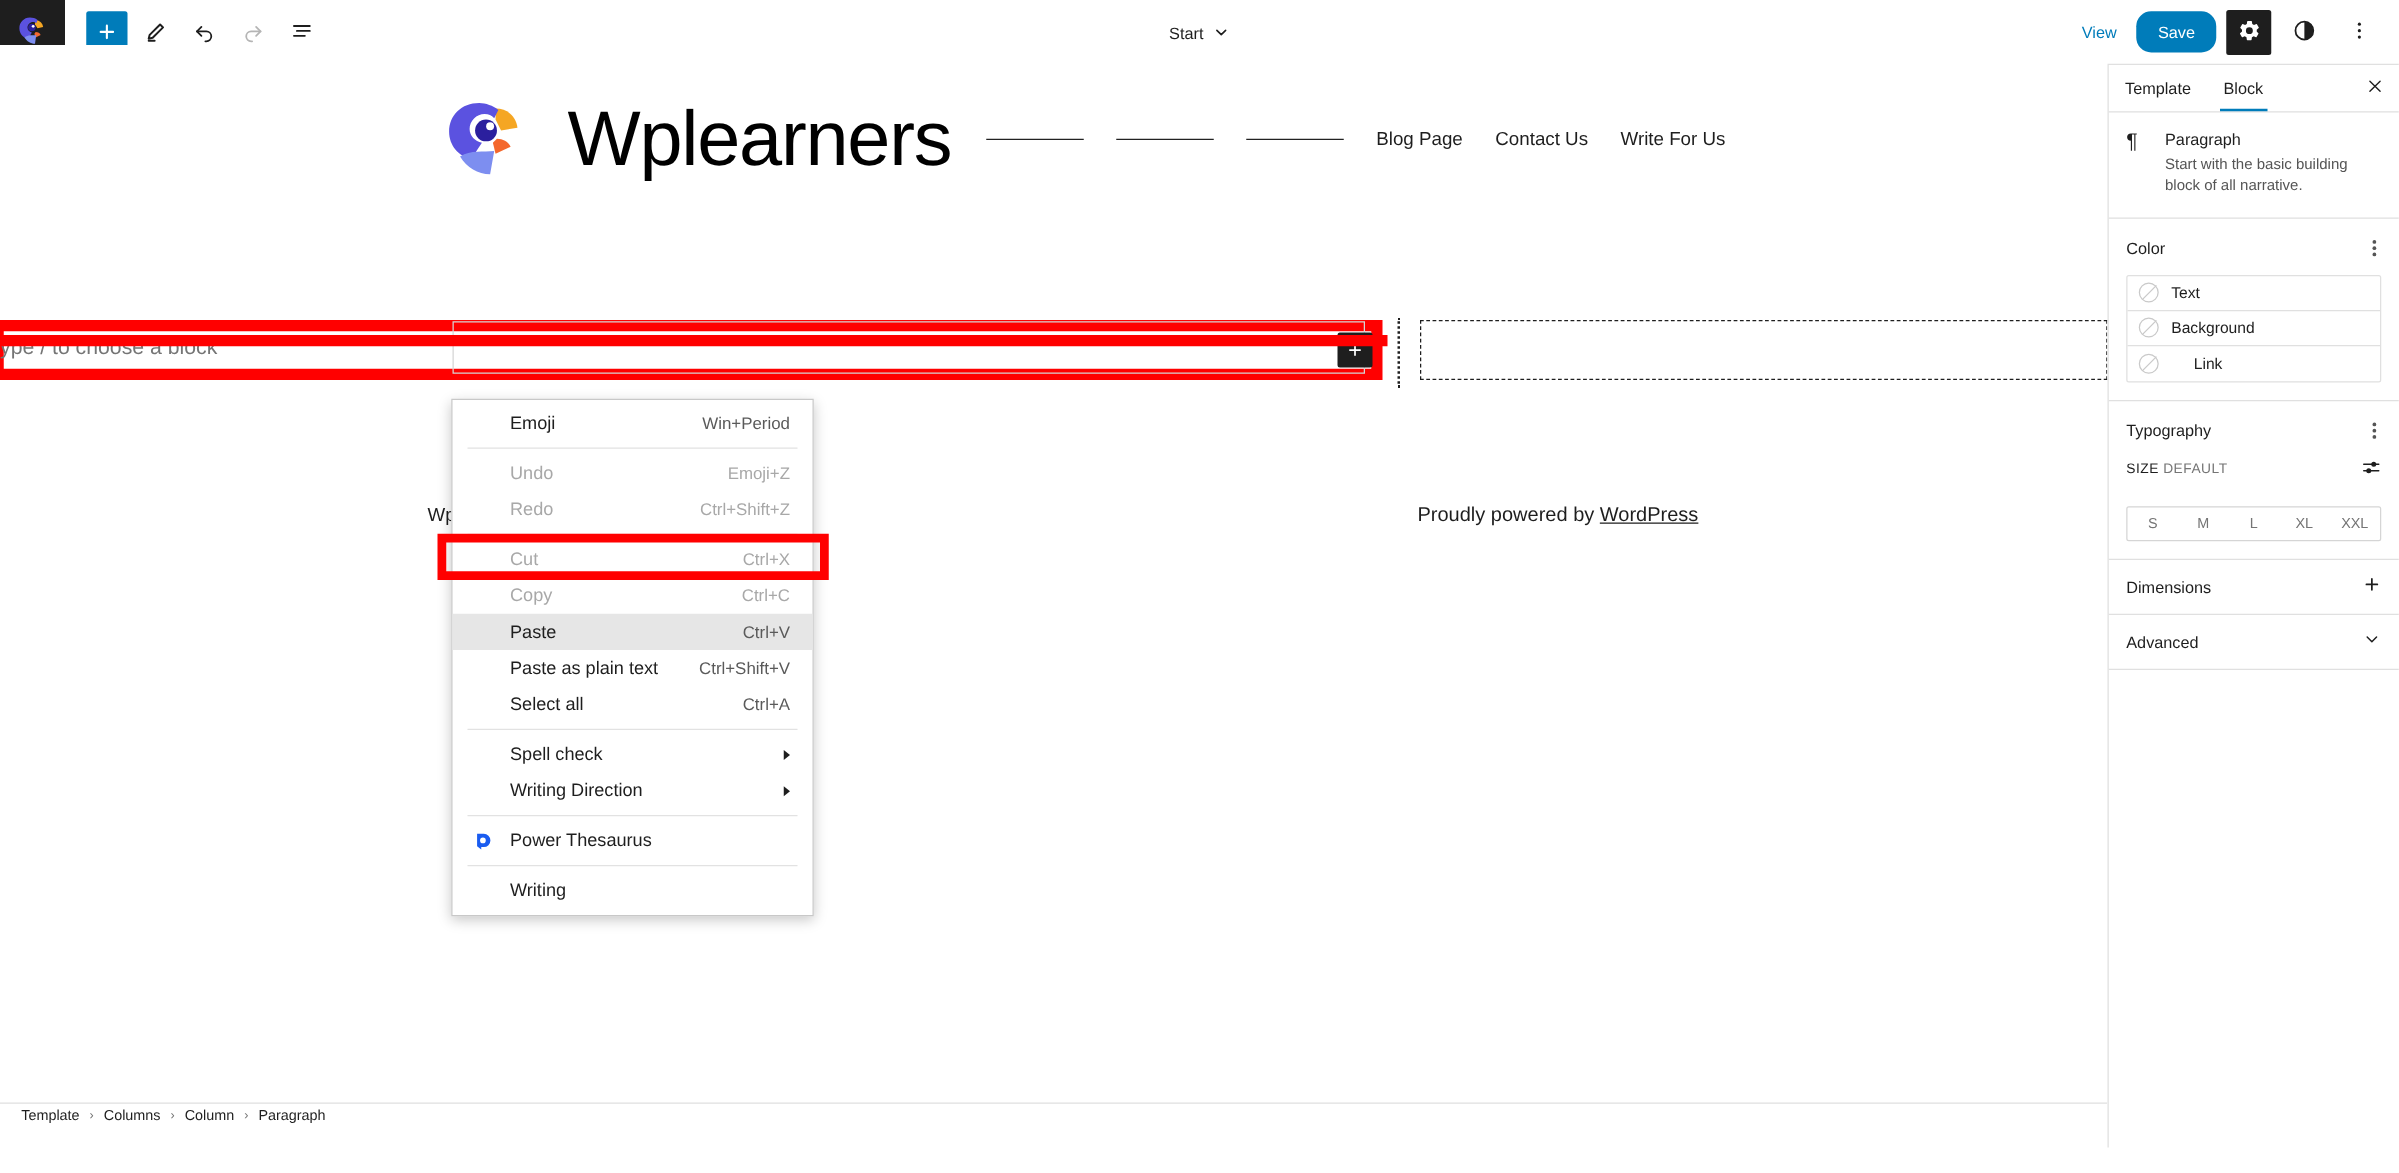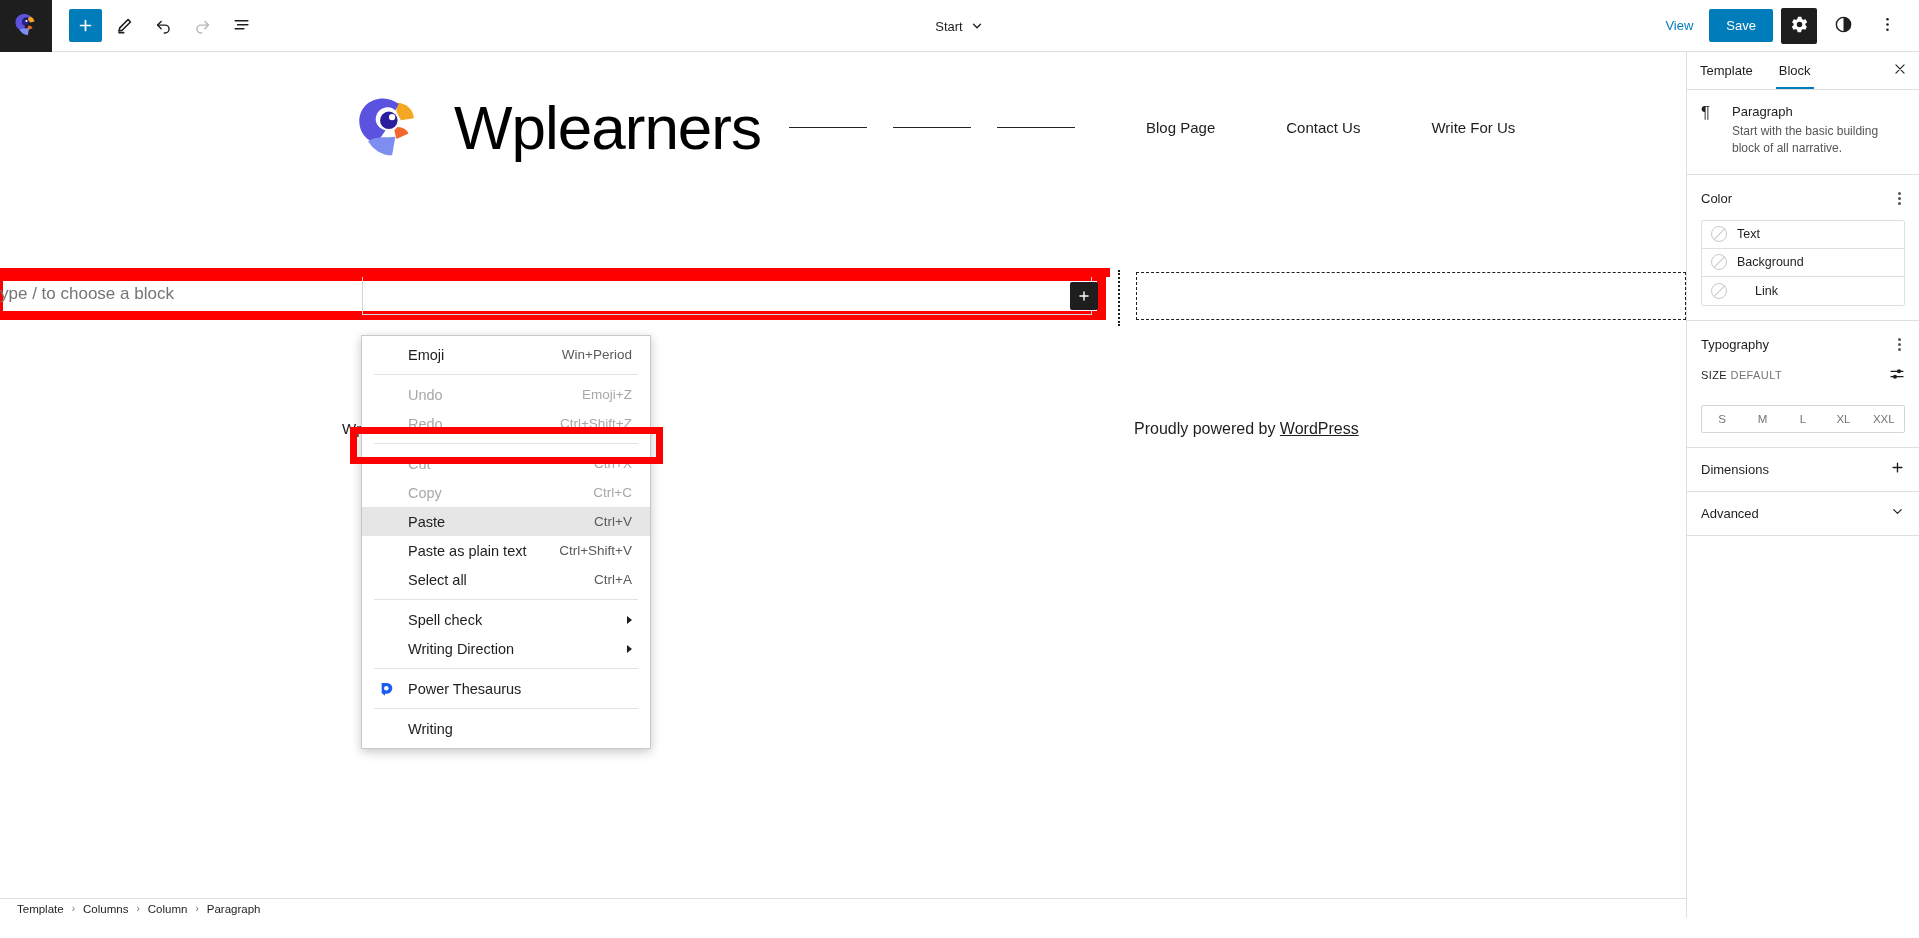--- a/index.html
+++ b/index.html
@@ -44,38 +44,38 @@
   }
   #doc-title .label { font-size: 13px; color: #1e1e1e; }
   #doc-title .chev { pointer-events: auto; cursor: pointer; display:flex; }
 
   #tool-right {
     margin-left: auto; display: flex; align-items: center; gap: 8px;
     padding-right: 14px;
   }
   #view-link { font-size: 13px; color: #007cba; cursor: pointer; padding: 6px 8px; }
   #save-btn {
-    background: #007cba; color: #fff; border: none; border-radius: 2px;
+    background: #007cba; color: #fff; border: none; border-radius: 12px;
     font-size: 13px; padding: 9px 17px; cursor: pointer;
     font-family: "Liberation Sans", sans-serif;
   }
   #settings-btn {
     width: 36px; height: 36px; background: #1e1e1e; color: #fff;
     border: none; border-radius: 2px; display: flex;
     align-items: center; justify-content: center; cursor: pointer;
   }
   .icon-btn-plain {
     width: 36px; height: 36px; background: transparent; border: none;
     display: flex; align-items: center; justify-content: center;
     cursor: pointer; color: #1e1e1e;
   }
 
   
   #canvas {
-    position: absolute; left: 0; top: 52px;
+    position: absolute; left: 0; top: 36px;
     width: 1686px; height: 866px;
     background: #ffffff; overflow: hidden;
   }
 
   
   #site-header {
     position: absolute; left: 0; top: 40px; width: 1686px;
     display: flex; align-items: center; padding: 0 340px 0 352px;
   }
   #site-logo { width: 78px; height: 70px; flex: 0 0 78px; }
@@ -83,21 +83,21 @@
   #site-title {
     font-size: 62px; font-weight: 400; letter-spacing: -1px;
     margin-left: 24px; color: #000; white-space: nowrap;
     font-family: "Liberation Sans", sans-serif;
   }
   #site-nav {
     margin-left: 28px; display: flex; align-items: center; gap: 26px;
     font-size: 15px;
   }
   .nav-dash { width: 78px; height: 1px; background: #222; display: block; }
-  .nav-link { color: #1e1e1e; white-space: nowrap; cursor: pointer; margin-left: 45px; }
+  .nav-link { color: #1e1e1e; white-space: nowrap; cursor: pointer; }
 
   
   #columns-row {
     position: absolute; left: 0; top: 218px; width: 1686px; height: 56px;
   }
   #col-left-wrap {
     position: absolute; left: 0; top: 0; width: 1104px; height: 56px;
   }
   #red-outline-block {
     position: absolute; left: -6px; top: 2px; width: 1112px; height: 48px;

